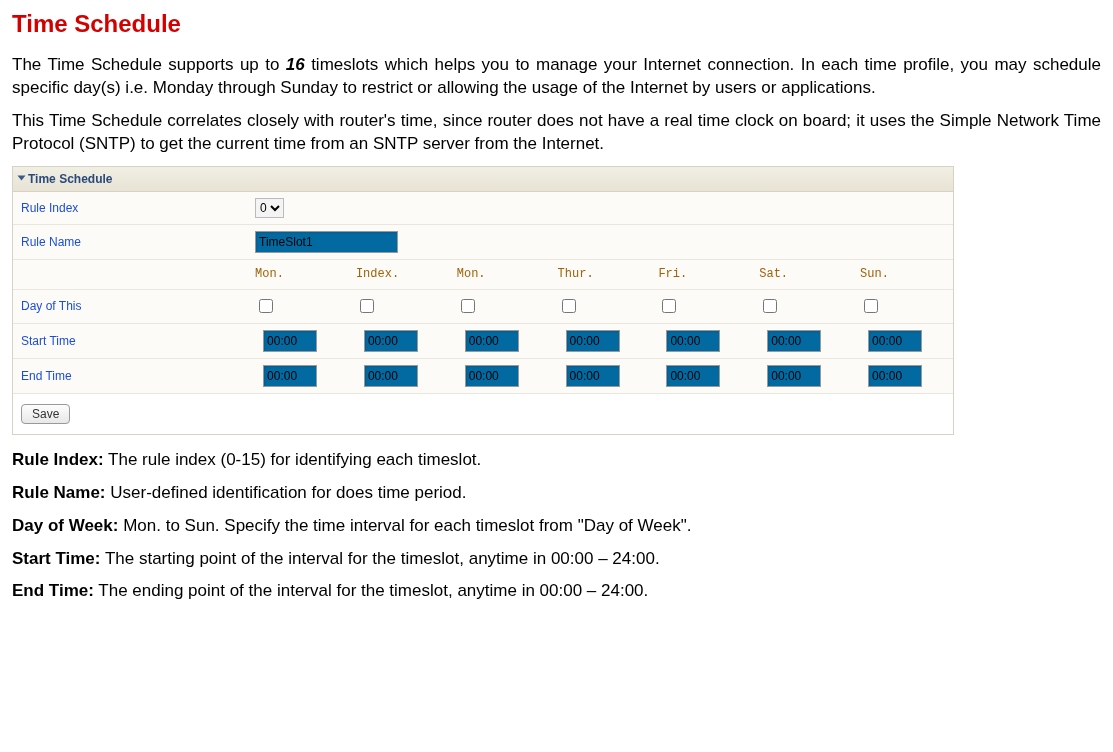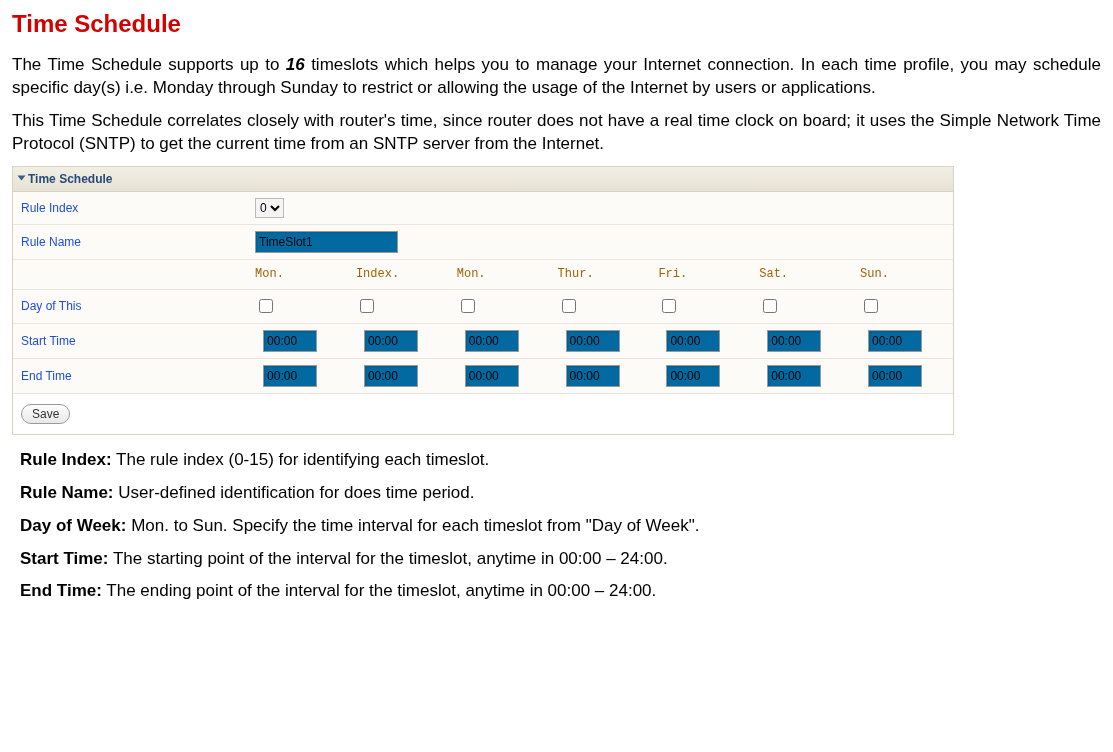--- a/index.html
+++ b/index.html
@@ -88,25 +88,25 @@
   input.time { width: 46px; margin-left: 8px; }
   input[type="checkbox"] {
     width: 14px; height: 14px;
   }
   .save-row { padding: 10px 8px; }
   button.save {
     font-size: 12px;
     padding: 2px 10px;
     border: 1px solid #999;
     background: linear-gradient(#fdfdfd, #e8e8e8);
-    border-radius: 10px;
+    border-radius: 4px;
     color: #333;
   }
   .def {
-    margin: 0 0 10px 8px;
+    margin: 0 0 10px 0;
   }
   .def .term { font-weight: bold; }
 </style>
 </head>
 <body>
 
 <h1>Time Schedule</h1>
 
 <p class="para">
   <span>The Time Schedule supports up to </span><span class="bold">16</span><span> timeslots which helps you to manage your Internet connection. In each time profile, you may schedule specific day(s) i.e. Monday through Sunday to restrict or allowing the usage of the Internet by users or applications.</span>

